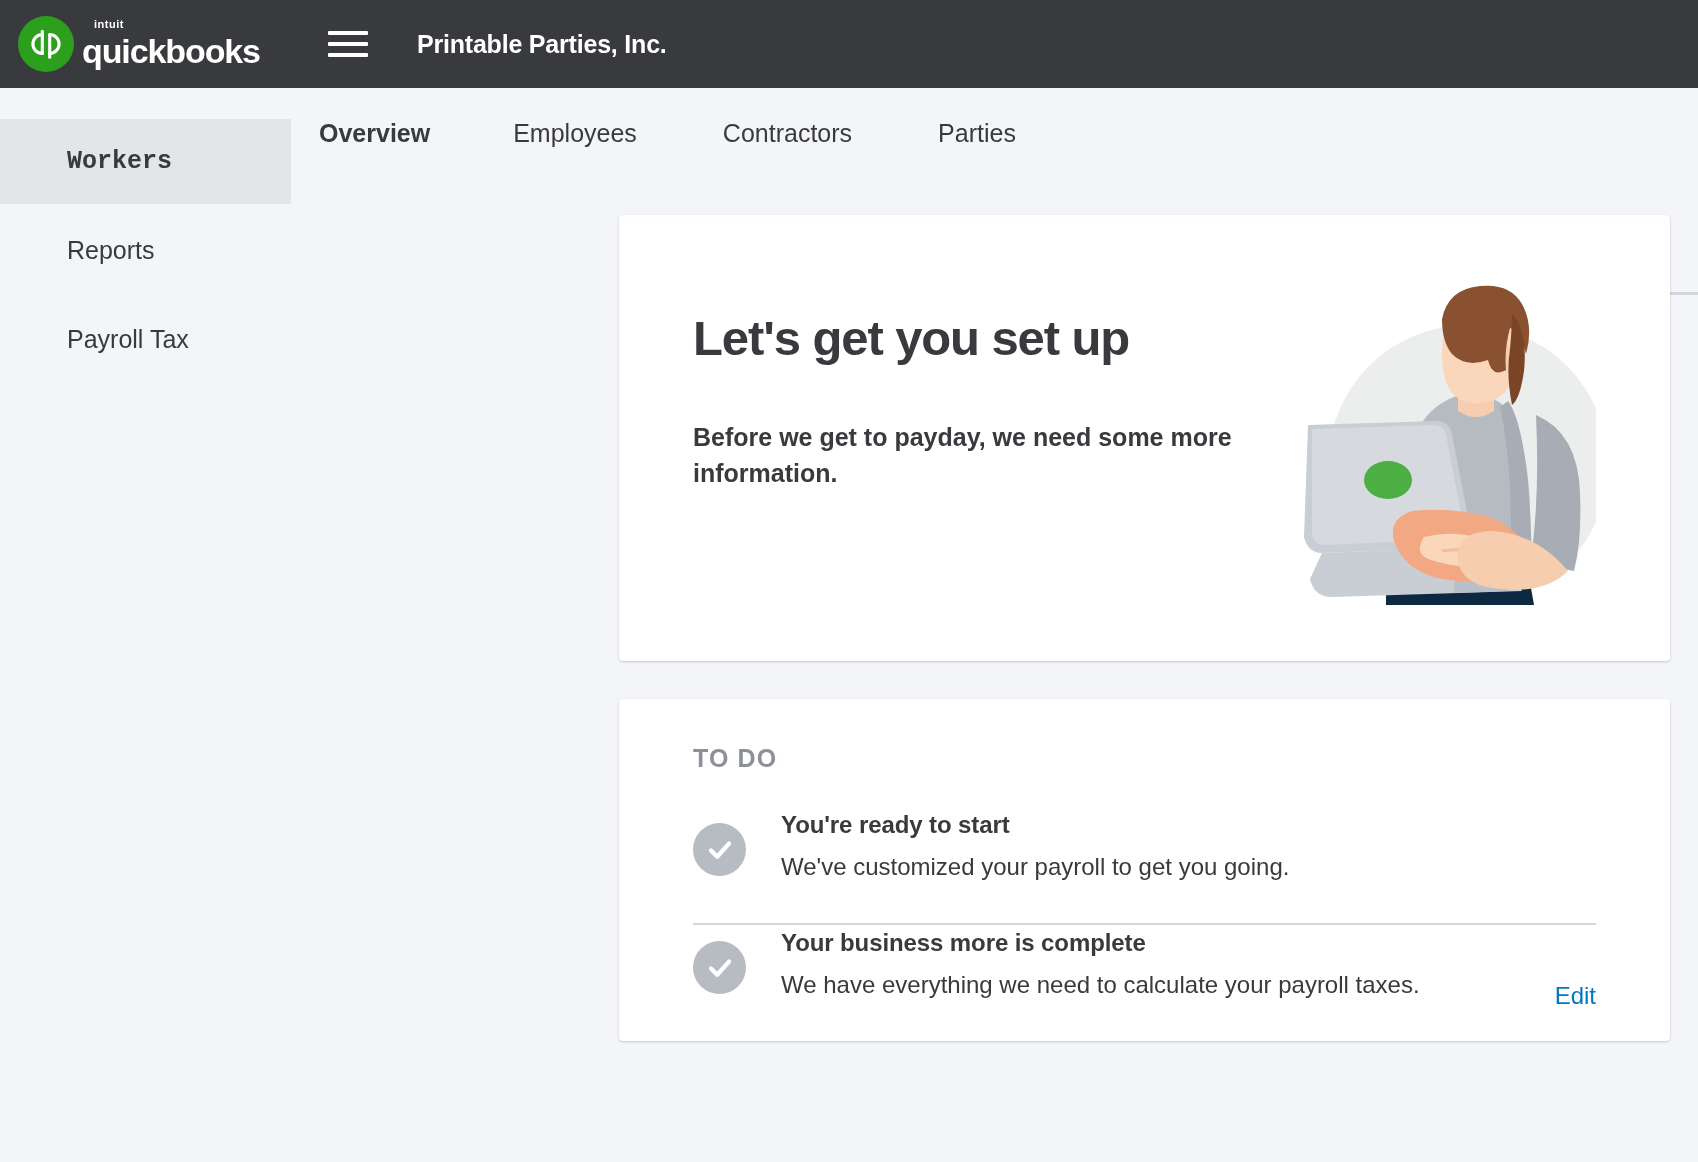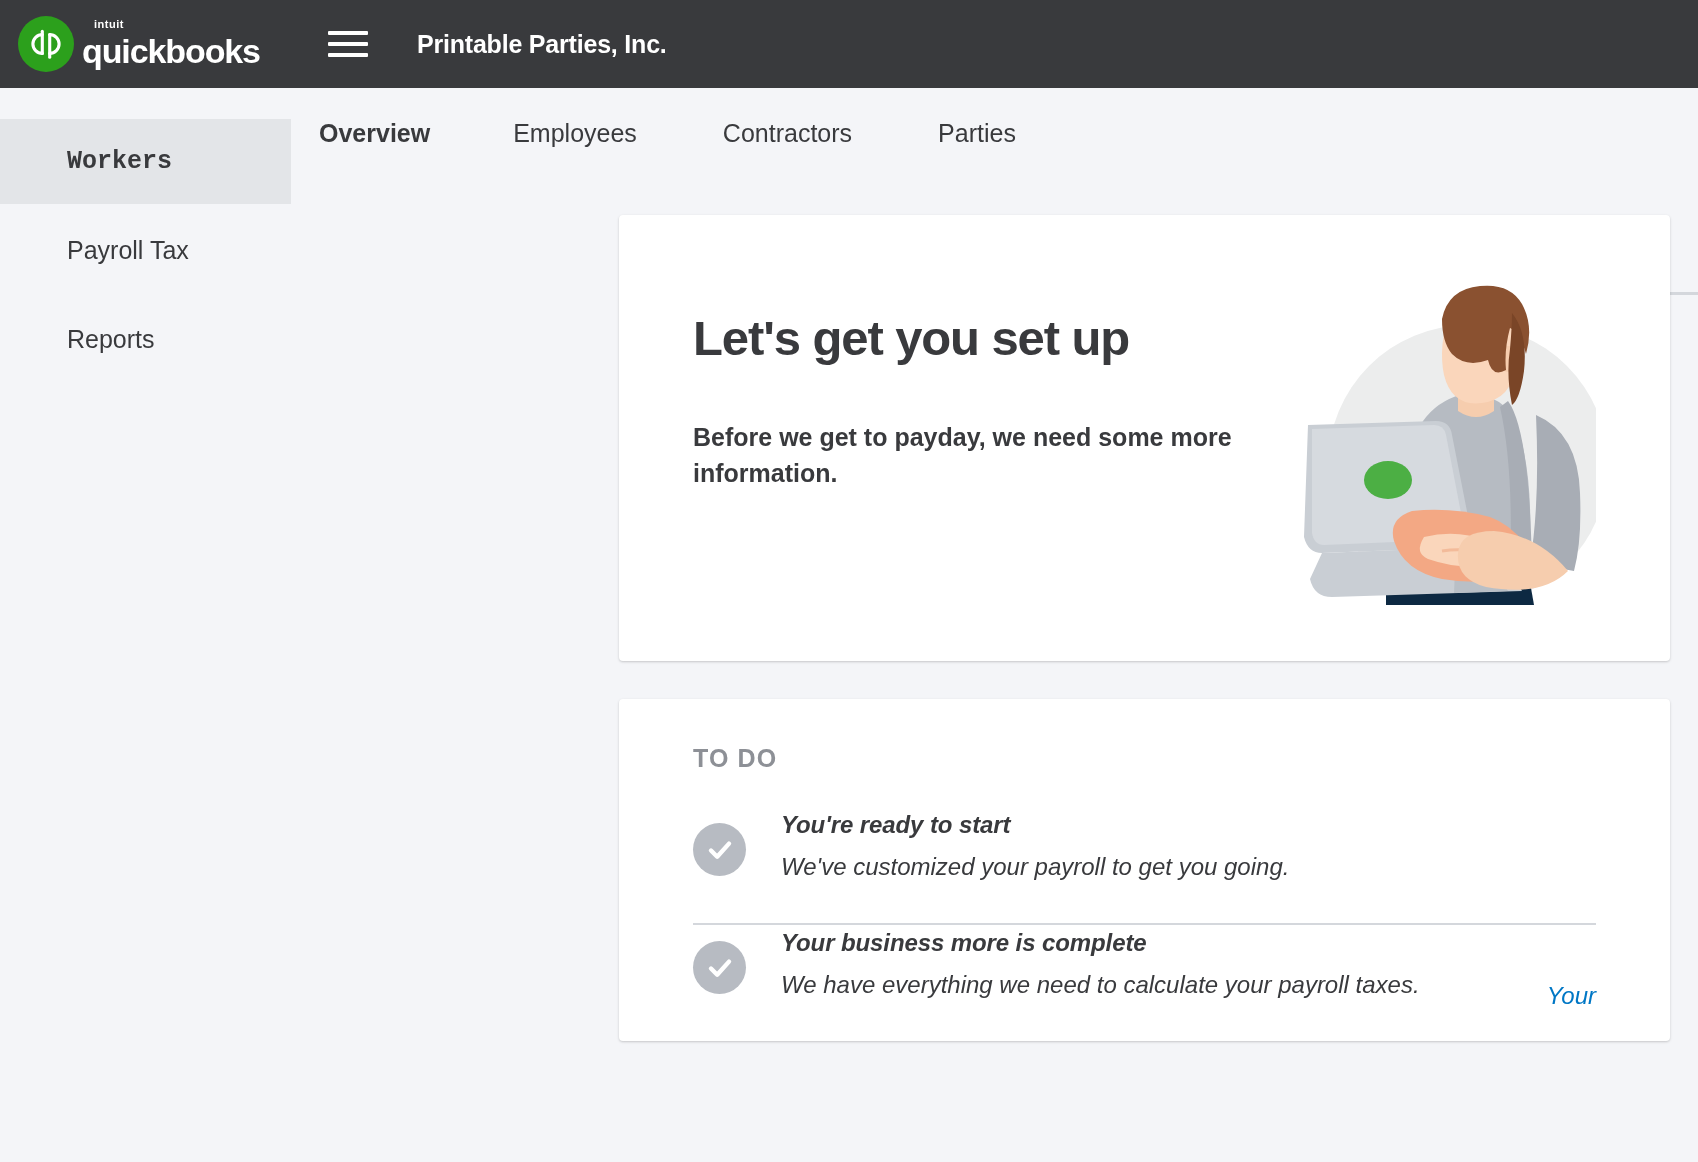--- a/index.html
+++ b/index.html
@@ -215,21 +215,20 @@
     letter-spacing: 1.1px;
     font-weight: 700;
   }
   .todo-list { margin-top: 34px; }
   .todo-item {
     display: flex;
     align-items: flex-start;
     padding: 0 74px 0 74px;
     position: relative;
     min-height: 116px;
-    font-style: italic;
   }
   .check-circle {
     width: 53px; height: 53px;
     border-radius: 50%;
     background: #b7bbc2;
     flex: 0 0 auto;
     margin-top: 16px;
     display: flex;
     align-items: center;
     justify-content: center;
@@ -294,24 +293,24 @@
   <div class="company-name">Printable Parties, Inc.</div>
 </div>
 
 <div class="shell">
 
   <nav class="sidebar">
     <div class="side-item active">
       <span>Workers</span>
     </div>
     <div class="side-item spaced">
+      <span>Reports</span>
+    </div>
+    <div class="side-item spaced">
       <span>Payroll Tax</span>
-    </div>
-    <div class="side-item spaced">
-      <span>Reports</span>
     </div>
   </nav>
 
   <main class="main">
 
     <div class="tabs-row">
       <div class="tabs-inner">
         <div class="tab active">
           <span>Overview</span>
         </div>
@@ -399,20 +398,20 @@
         <div class="todo-item">
           <div class="check-circle">
             <svg width="30" height="30" viewBox="0 0 30 30" aria-hidden="true">
               <path d="M6 15.5 l6.2 6.2 L24 8.6" fill="none" stroke="#ffffff" stroke-width="4.4" stroke-linecap="round" stroke-linejoin="round"></path>
             </svg>
           </div>
           <div class="todo-body">
             <div class="todo-title">Your business more is complete</div>
             <div class="todo-desc">We have everything we need to calculate your payroll taxes.</div>
           </div>
-          <div class="todo-action">Your</div>
+          <div class="todo-action">Edit</div>
         </div>
 
       </div>
     </section>
 
   </main>
 </div>
 
 </body></html>

